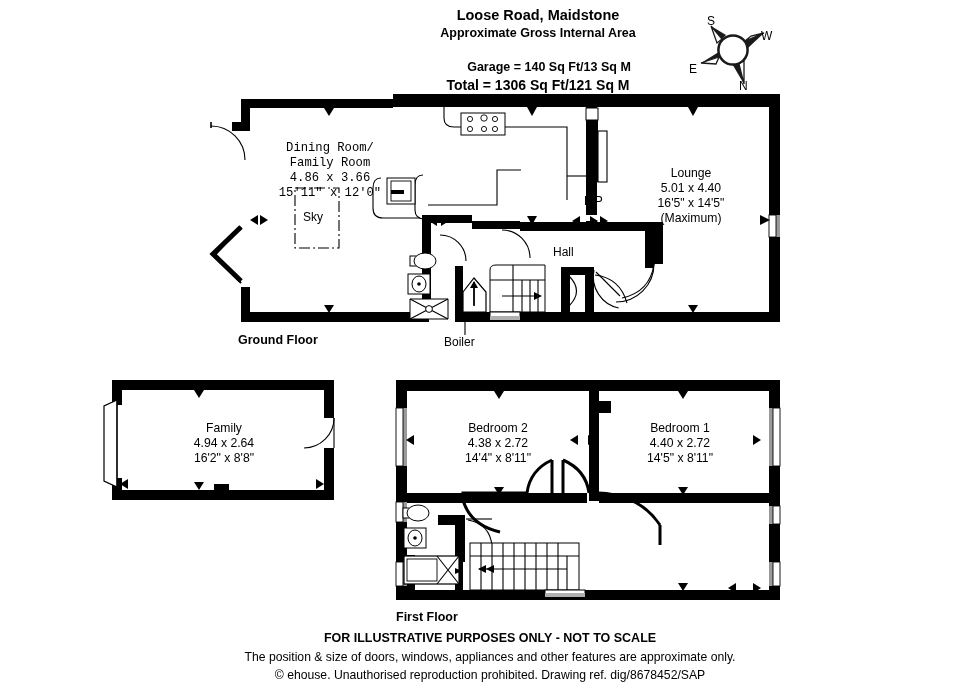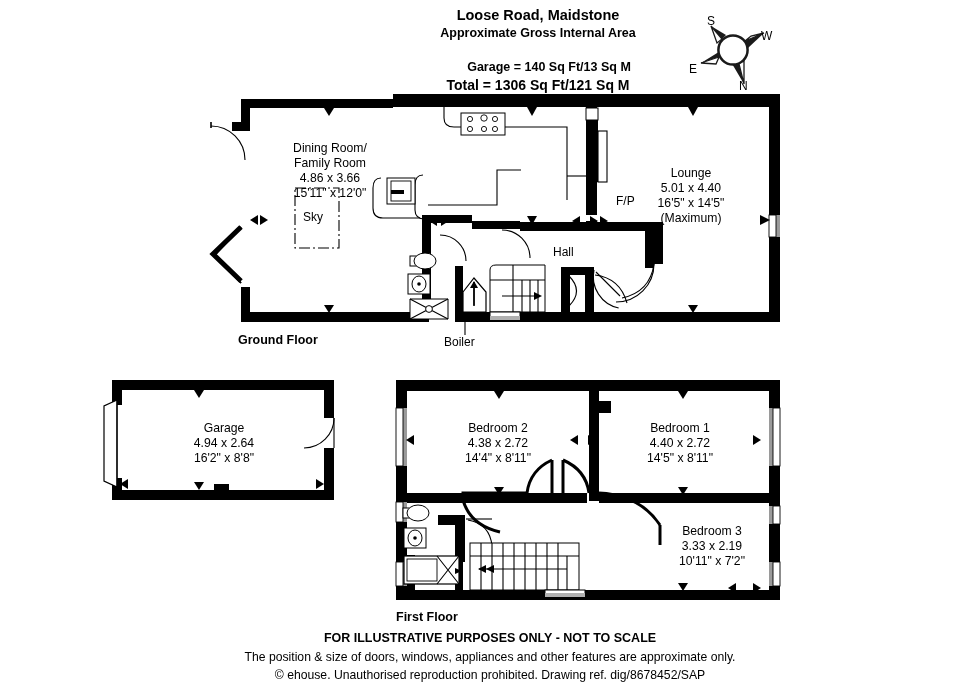--- a/index.html
+++ b/index.html
@@ -275,31 +275,31 @@
       <path d="M594 270 A 32 32 0 0 0 626 302" class="thin" transform="rotate(12 594 270)"></path>
       <path d="M596 272 L620 296" class="thin"></path>
       <path d="M654 264 A 38 38 0 0 1 616 302" class="thin" transform="translate(0,0)"></path>
     </g>
     <path d="M654 264 Q650 292 622 298" class="thin"></path>
     <path d="M595 275 Q620 278 627 303" class="thin"></path>
 
     <rect x="295" y="188" width="44" height="60" class="dash"></rect>
   </svg>
 
-  <div class="room-block" style="left:270px; top:141px; width:120px;">
+  <div class="room-block" style="left:270px; top:141px; width:120px;font-family:Liberation Mono, monospace;">
     <div>Dining Room/</div>
     <div>Family Room</div>
     <div>4.86 x 3.66</div>
     <div>15'11" x 12'0"</div>
   </div>
 
   <div class="small-label" style="left:303px; top:210px;">Sky</div>
 
 
-  <div class="small-label" style="left:616px; top:150px;margin-top:44px;">F/P</div>
+  <div class="small-label" style="left:584px; top:150px;margin-top:44px;">F/P</div>
 
   <div class="room-block" style="left:641px; top:166px; width:100px;">
     <div>Lounge</div>
     <div>5.01 x 4.40</div>
     <div>16'5" x 14'5"</div>
     <div>(Maximum)</div>
   </div>
 
   <div class="small-label" style="left:553px; top:245px;">Hall</div>
   <div class="small-label" style="left:444px; top:335px;">Boiler</div>
@@ -333,21 +333,21 @@
 
     <g class="arrowk">
       <path d="M194 390 L204 390 L199 398 Z"></path>
       <path d="M194 482 L204 482 L199 490 Z"></path>
       <path d="M128 479 L128 489 L120 484 Z"></path>
       <path d="M316 479 L316 489 L324 484 Z"></path>
     </g>
   </svg>
 
   <div class="room-block" style="left:181px; top:421px; width:86px;">
-    <div>Garage</div>
+    <div>Family</div>
     <div>4.94 x 2.64</div>
     <div>16'2" x 8'8"</div>
   </div>
 
   <svg width="980" height="692">
     <g class="wall">
 
       <rect x="396" y="380" width="384" height="11"></rect>
 
       <rect x="396" y="380" width="11" height="28"></rect>
@@ -463,25 +463,20 @@
     <div>4.38 x 2.72</div>
     <div>14'4" x 8'11"</div>
   </div>
 
   <div class="room-block" style="left:630px; top:421px; width:100px;">
     <div>Bedroom 1</div>
     <div>4.40 x 2.72</div>
     <div>14'5" x 8'11"</div>
   </div>
 
-  <div class="room-block" style="left:660px; top:524px; width:104px;">
-    <div>Bedroom 3</div>
-    <div>3.33 x 2.19</div>
-    <div>10'11" x 7'2"</div>
-  </div>
 
   <div class="floor-label" id="label-first">First Floor</div>
 
   <div class="footer-line" id="footer-illustrative">FOR ILLUSTRATIVE PURPOSES ONLY - NOT TO SCALE</div>
   <div class="footer-line" id="footer-position">The position &amp; size of doors, windows, appliances and other features are approximate only.</div>
   <div class="footer-line" id="footer-copyright">© ehouse. Unauthorised reproduction prohibited. Drawing ref. dig/8678452/SAP</div>
 
 </div>
 
 </body></html>

